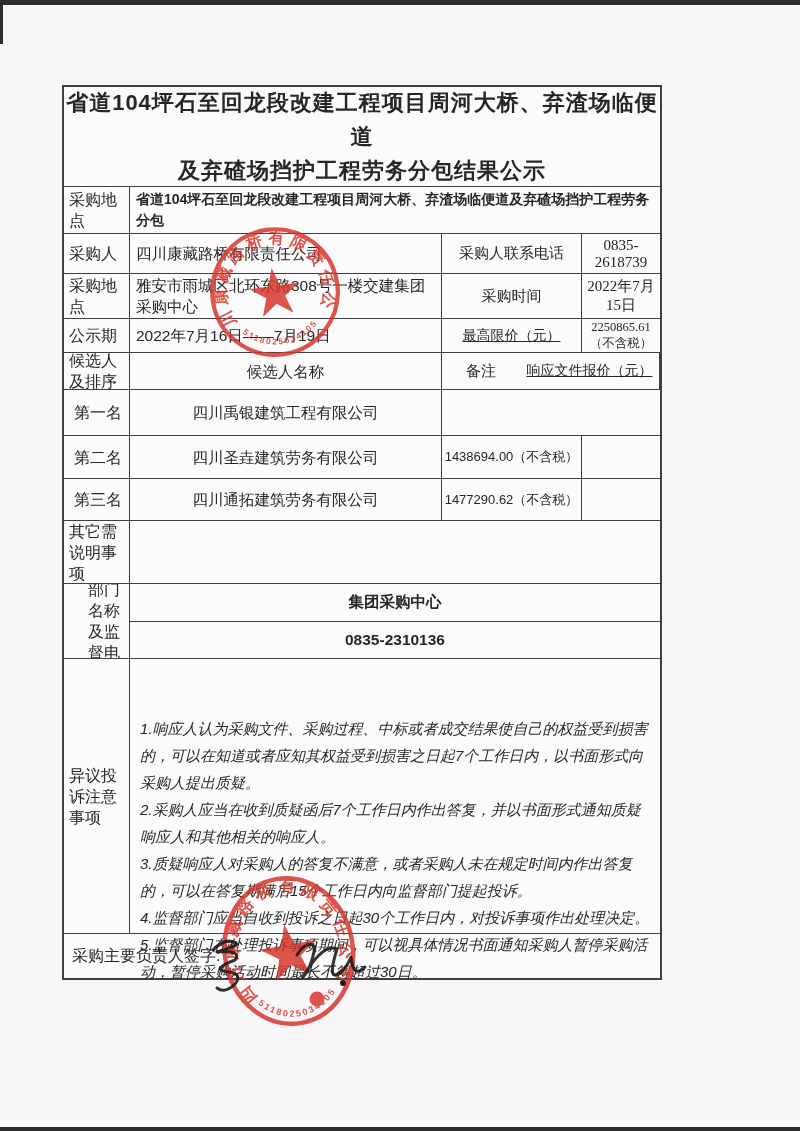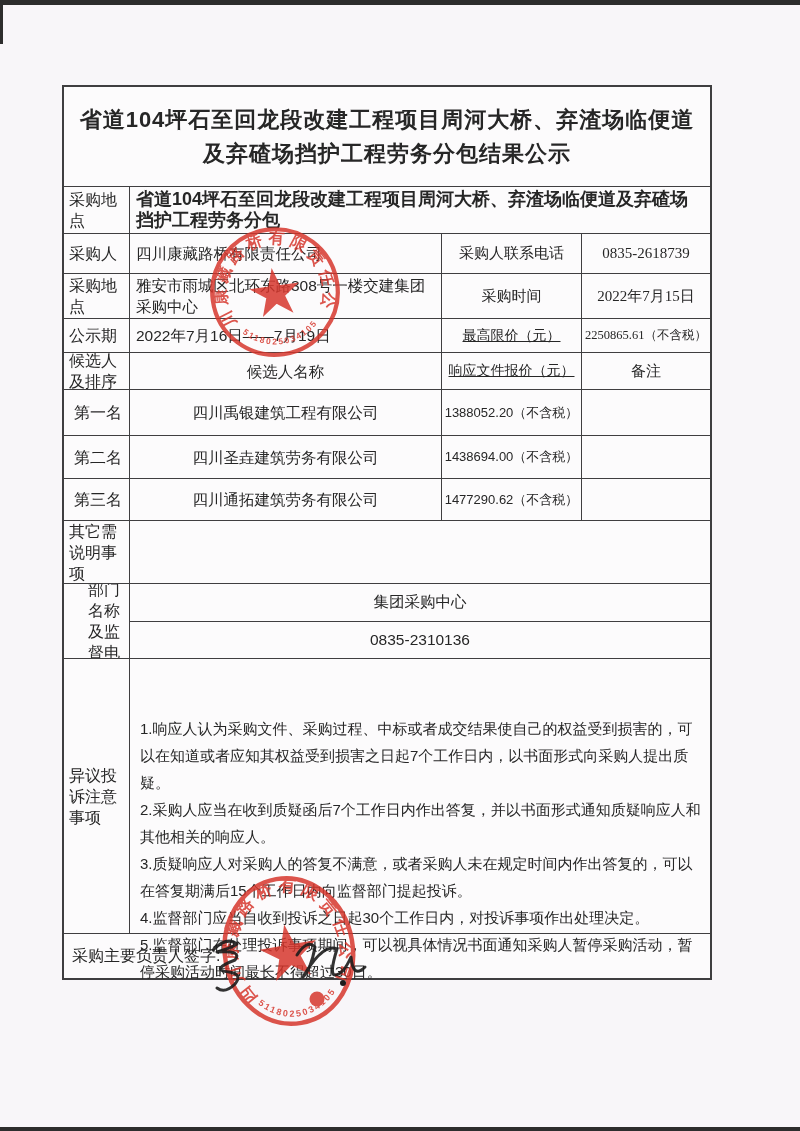--- a/index.html
+++ b/index.html
@@ -13,49 +13,49 @@
     background:#f8f6f9;
     font-family:"Liberation Sans","DejaVu Sans",sans-serif;
     color:var(--ink);
   }
   .edge{position:absolute;background:#2d2d2d;}
   .edge-top{left:0;top:0;width:800px;height:5px;}
   .edge-bottom{left:0;top:1127px;width:800px;height:4px;}
   .edge-left{left:0;top:0;width:3px;height:44px;}
 
   .doc{
-    position:absolute;left:62px;top:85px;width:650px;
+    position:absolute;left:62px;top:85px;width:600px;
     border:2px solid var(--bc);box-sizing:border-box;
     background:rgba(255,255,255,.5);
   }
   .title-box{
     height:99px;display:flex;flex-direction:column;justify-content:center;
     align-items:center;text-align:center;
     font-size:22px;font-weight:bold;line-height:34px;letter-spacing:1px;
   }
   .trow{display:flex;border-top:1.5px solid var(--bc);box-sizing:border-box;align-items:stretch;}
   .cell{box-sizing:border-box;display:flex;align-items:center;overflow:hidden;}
   .c1{width:66px;border-right:1.5px solid var(--bc);padding:2px 3px 2px 5px;font-size:16px;line-height:21px;}
   .c1.rk{justify-content:center;text-align:left;padding-left:6px;}
   .c1.ctr{justify-content:center;text-align:center;padding-left:18px;}
   .c2{width:312px;border-right:1.5px solid var(--bc);padding:2px 6px;font-size:15.5px;line-height:21px;}
   .c2.ctr{justify-content:center;text-align:left;}
   .c3{width:140px;border-right:1.5px solid var(--bc);justify-content:center;text-align:right;font-size:15px;padding:2px 2px;}
   .c3.sm{font-size:14px;text-decoration:underline;}
   .c4{flex:1;justify-content:center;text-align:center;font-size:15px;padding:2px 2px;font-family:Liberation Serif, serif;}
   .c4.xs{font-size:12.5px;}
   .merge{flex:1;padding:2px 6px;font-size:15.5px;line-height:21px;}
-  .proj-val{font-size:18px;font-weight:bold;}
+  .proj-val{font-size:14px;font-weight:bold;}
   .h1{height:47px}.h2{height:40px}.h3{height:45px}.h4{height:34px}
   .h5{height:37px}.h6{height:46px}.h7{height:43px}.h8{height:42px}
   .h9{height:63px}.h10{height:75px}.h11{height:275px}.h12{height:45px}
   .sup-wrap{flex:1;display:flex;flex-direction:column;}
-  .sup-sub{flex:1;display:flex;align-items:center;justify-content:center;text-align:center;font-size:15.5px;}
+  .sup-sub{flex:1;display:flex;align-items:center;justify-content:center;text-align:center;font-size:15.5px;font-weight:bold;}
   .sup-sub + .sup-sub{border-top:1.5px solid var(--bc);}
-  .obj-val{flex:1;display:block;padding:56px 8px 6px 10px;font-size:15px;line-height:27px;}
+  .obj-val{flex:1;display:block;padding:56px 8px 6px 10px;font-size:15px;line-height:27px;font-style:italic;}
   .sign-cell{flex:1;padding:2px 4px 2px 8px;font-size:16px;}
   .stamp{position:absolute;opacity:.84;filter:blur(.3px);pointer-events:none;}
   .stamp-ring{fill:none;stroke:var(--red);}
   .stamp-star{fill:var(--red);fill-rule:nonzero;}
   .stamp-arc-text{fill:var(--red);font-weight:bold;font-size:17px;letter-spacing:5px;}
   .stamp-code-text{fill:var(--red);font-weight:bold;font-size:9px;letter-spacing:2px;}
   .sig{position:absolute;pointer-events:none;}
   .sig path{fill:none;stroke:#1c1c1c;stroke-width:3;stroke-linecap:round;stroke-linejoin:round;opacity:.9;}
 </style>
 </head>
@@ -94,28 +94,27 @@
   <div class="trow h4">
     <div class="cell c1">公示期</div>
     <div class="cell c2">2022年7月16日——7月19日</div>
     <div class="cell c3 sm">最高限价（元）</div>
     <div class="cell c4 xs">2250865.61（不含税）</div>
   </div>
 
   <div class="trow h5">
     <div class="cell c1">候选人及排序</div>
     <div class="cell c2 ctr">候选人名称</div>
+    <div class="cell c4">备注</div>
     <div class="cell c3 sm">响应文件报价（元）</div>
-    <div class="cell c4">备注</div>
   </div>
 
   <div class="trow h6">
     <div class="cell c1 rk">第一名</div>
     <div class="cell c2 ctr">四川禹银建筑工程有限公司</div>
-    <div class="cell c3" style="font-size:13px">1388052.20（不含税）</div>
     <div class="cell c4"></div>
   </div>
 
   <div class="trow h7">
     <div class="cell c1 rk">第二名</div>
     <div class="cell c2 ctr">四川圣垚建筑劳务有限公司</div>
     <div class="cell c3" style="font-size:13px">1438694.00（不含税）</div>
     <div class="cell c4"></div>
   </div>
 

